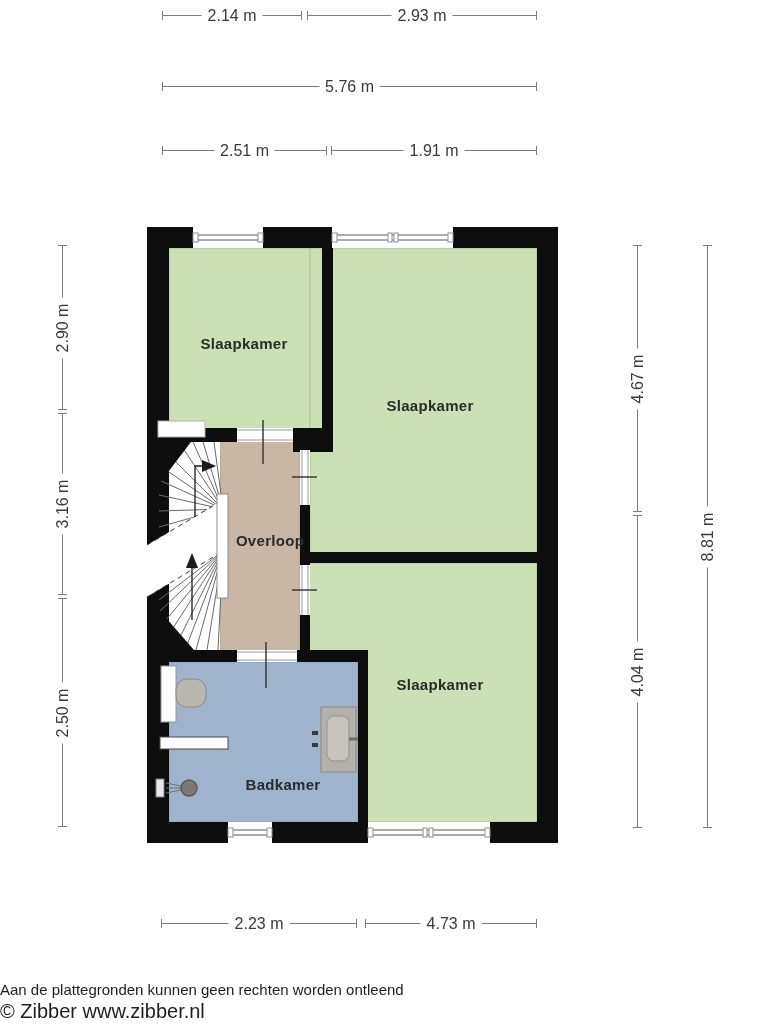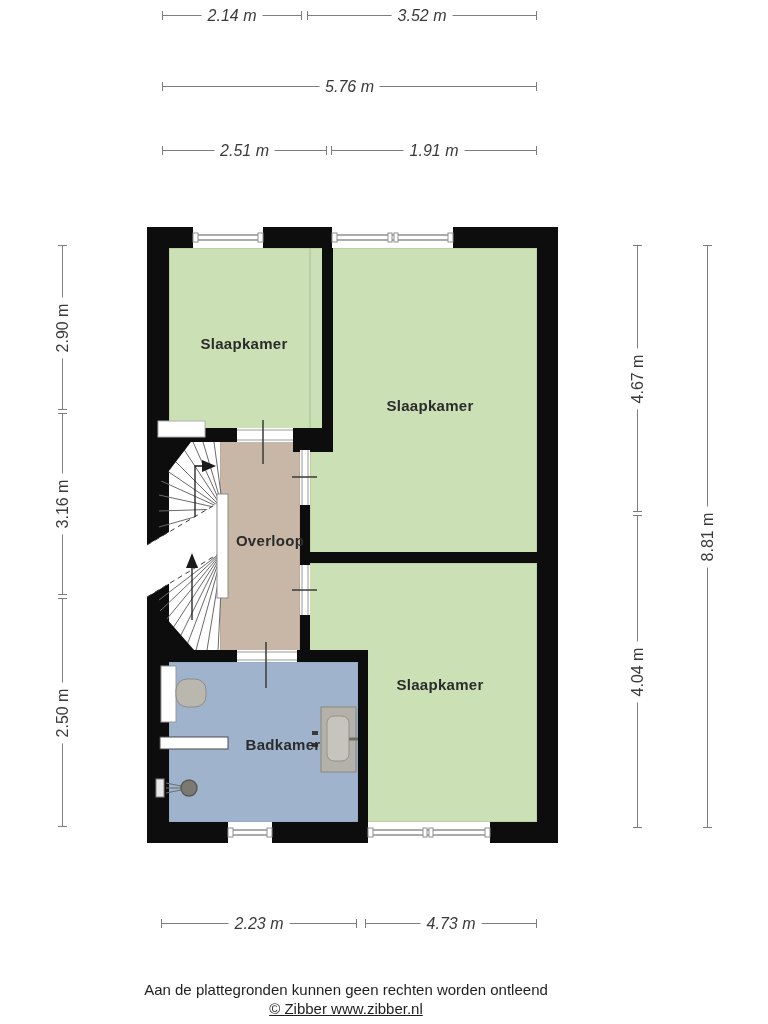--- a/index.html
+++ b/index.html
@@ -12,29 +12,29 @@
   .room-label{position:absolute;transform:translate(-50%,-50%);
     font-size:15px;color:#2b2b2b;letter-spacing:.3px;white-space:nowrap;font-weight:bold;}
 
   
   .dim{position:absolute;}
   .dim .line-h{position:absolute;left:0;right:0;top:0;height:1px;background:#7d7d7d;}
   .dim .line-v{position:absolute;top:0;bottom:0;left:0;width:1px;background:#7d7d7d;}
   .dim .tick-v{position:absolute;width:1px;height:9px;top:-4px;background:#7d7d7d;}
   .dim .tick-h{position:absolute;height:1px;width:9px;left:-4px;background:#7d7d7d;}
   .dim .lbl{position:absolute;left:50%;top:0.5px;transform:translate(-50%,-50%);
-    background:#fff;padding:0 6px;font-size:16px;color:#3a3a3a;white-space:nowrap;font-style:italic;}
+    background:#fff;padding:0 6px;font-size:16px;color:#3a3a3a;white-space:nowrap;}
   .dim .lbl-v{position:absolute;top:50%;left:0.5px;
     transform:translate(-50%,-50%) rotate(-90deg);
     background:#fff;padding:0 6px;font-size:16px;color:#3a3a3a;white-space:nowrap;}
 
   
-  .footer{position:absolute;left:0;width:692px;text-align:center;color:#1e1e1e;}
+  .footer{position:absolute;left:0;width:692px;text-align:left;color:#1e1e1e;}
   .footer.l1{top:981px;font-size:15px;}
-  .footer.l2{top:1000px;font-size:15px;text-decoration:underline;}
+  .footer.l2{top:1000px;font-size:20px;}
 </style>
 </head>
 <body>
 
 <div class="stage">
 
 <svg width="768" height="1024" viewBox="0 0 768 1024">
 
   <g>
     <rect x="169" y="248" width="164" height="189" stroke="#a9c095" stroke-width="1" fill="#cbe1b5"></rect>
@@ -188,33 +188,33 @@
       <rect x="312" y="731" width="6" height="4" fill="#3a3a3a"></rect>
       <rect x="312" y="743" width="6" height="4" fill="#3a3a3a"></rect>
     </g>
   </g>
 </svg>
 
 <div class="room-label" style="left:244px;top:343px;">Slaapkamer</div>
 <div class="room-label" style="left:430px;top:405px;">Slaapkamer</div>
 <div class="room-label" style="left:270px;top:540px;">Overloop</div>
 <div class="room-label" style="left:440px;top:684px;">Slaapkamer</div>
-<div class="room-label" style="left:259px;top:744px;padding-left:48px;">Badkamer</div>
+<div class="room-label" style="left:259px;top:784px;padding-left:48px;">Badkamer</div>
 
 <div class="dim" style="left:162px;top:15px;width:140px;height:1px;">
   <div class="line-h"></div>
       <div class="tick-v" style="left:0;"></div>
       <div class="tick-v" style="right:0;"></div>
   <span class="lbl">2.14 m</span>
 </div>
 <div class="dim" style="left:307px;top:15px;width:230px;height:1px;">
   <div class="line-h"></div>
       <div class="tick-v" style="left:0;"></div>
       <div class="tick-v" style="right:0;"></div>
-  <span class="lbl">3.52 m</span>
+  <span class="lbl">2.93 m</span>
 </div>
 <div class="dim" style="left:162px;top:86px;width:375px;height:1px;text-align:center;">
   <div class="line-h"></div>
       <div class="tick-v" style="left:0;"></div>
       <div class="tick-v" style="right:0;"></div>
   <span class="lbl">5.76 m</span>
 </div>
 <div class="dim" style="left:162px;top:150px;width:165px;height:1px;text-align:right;">
   <div class="line-h"></div>
       <div class="tick-v" style="left:0;"></div>

